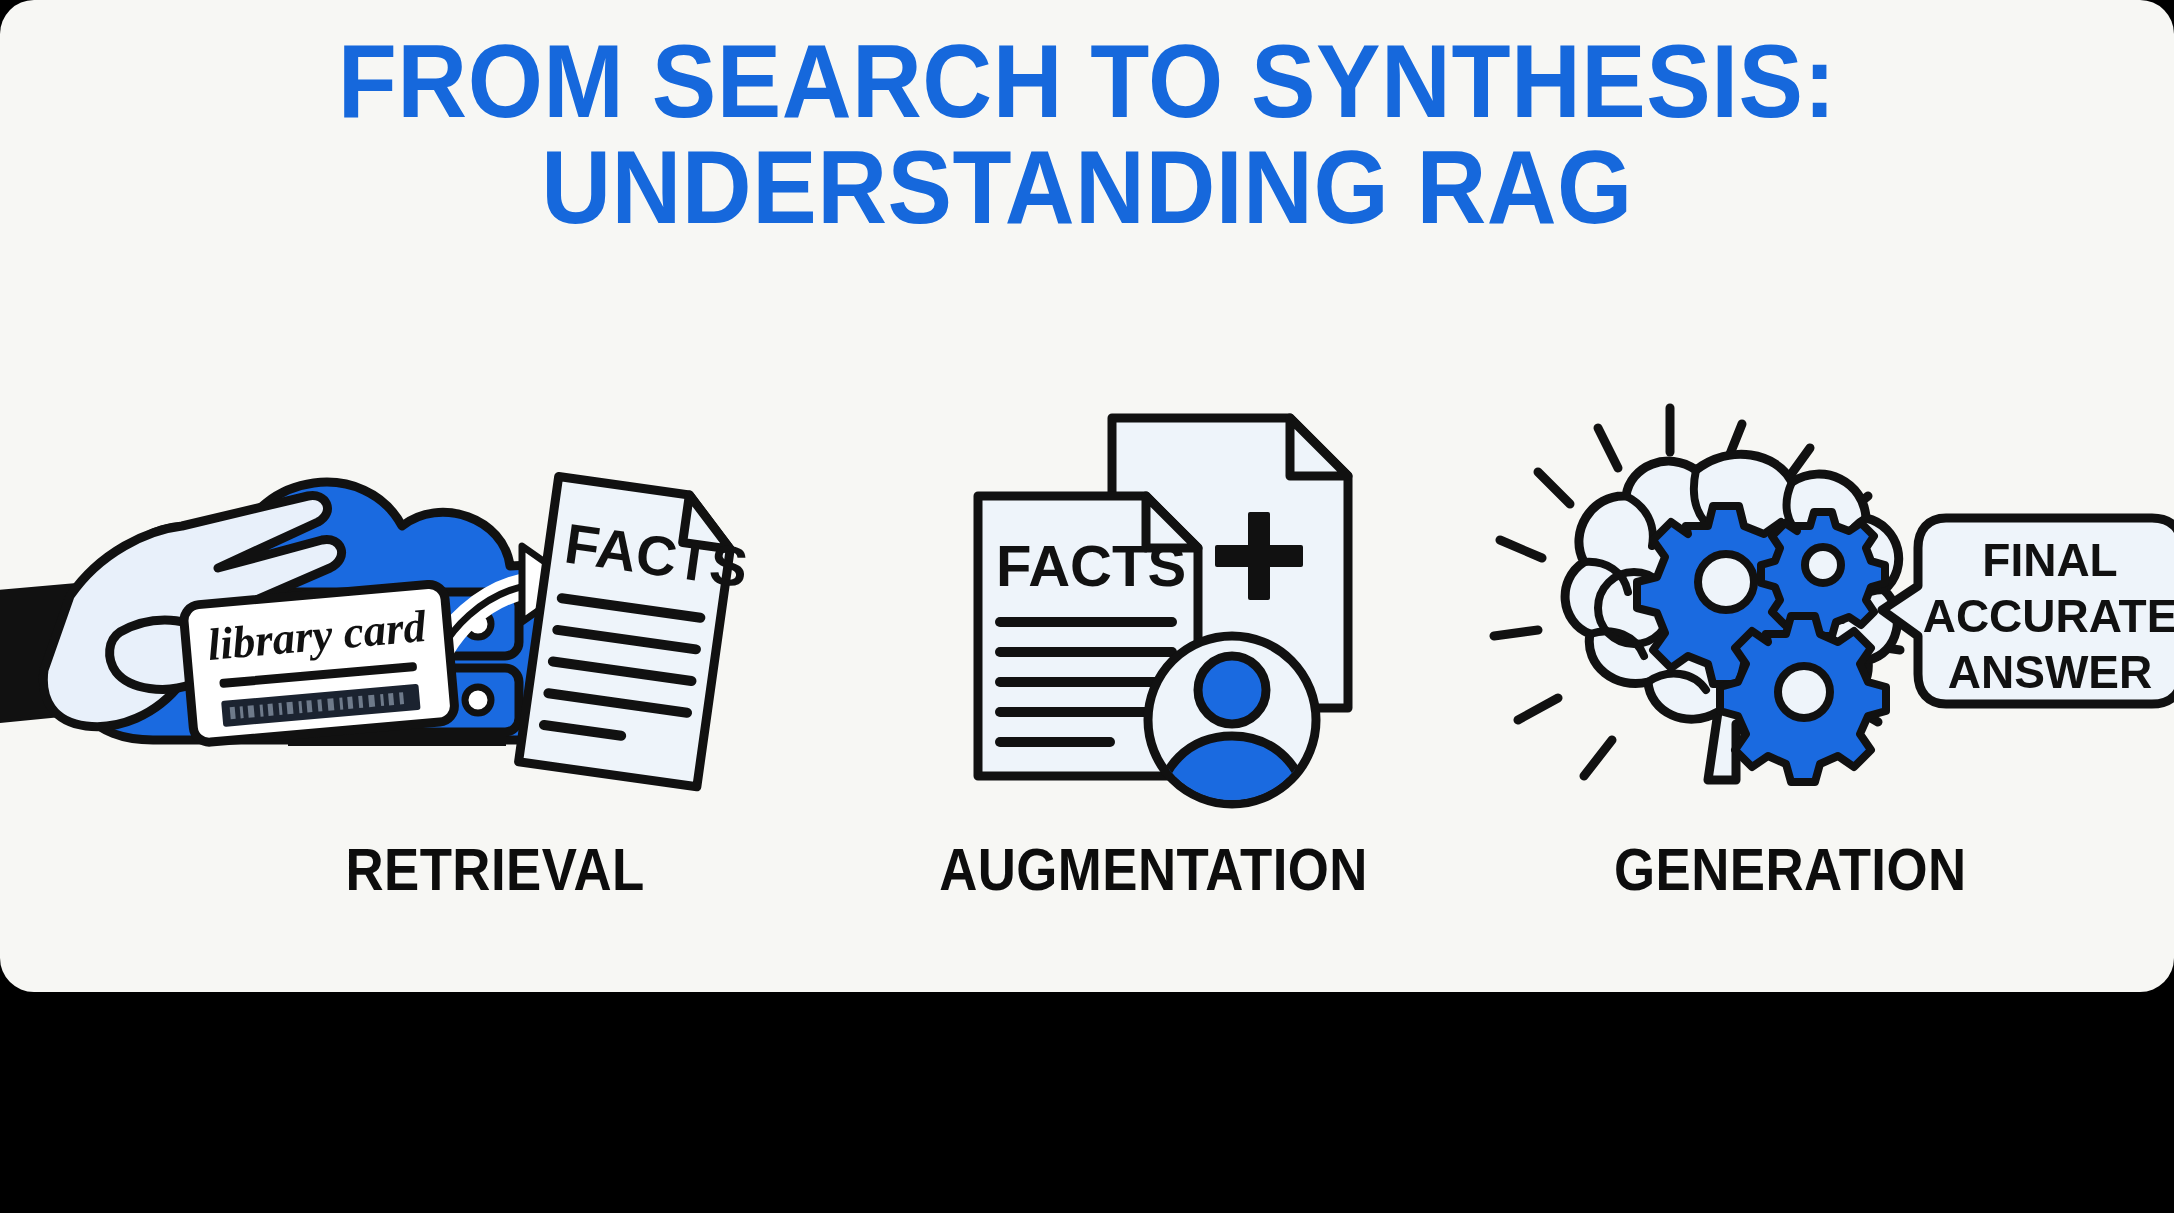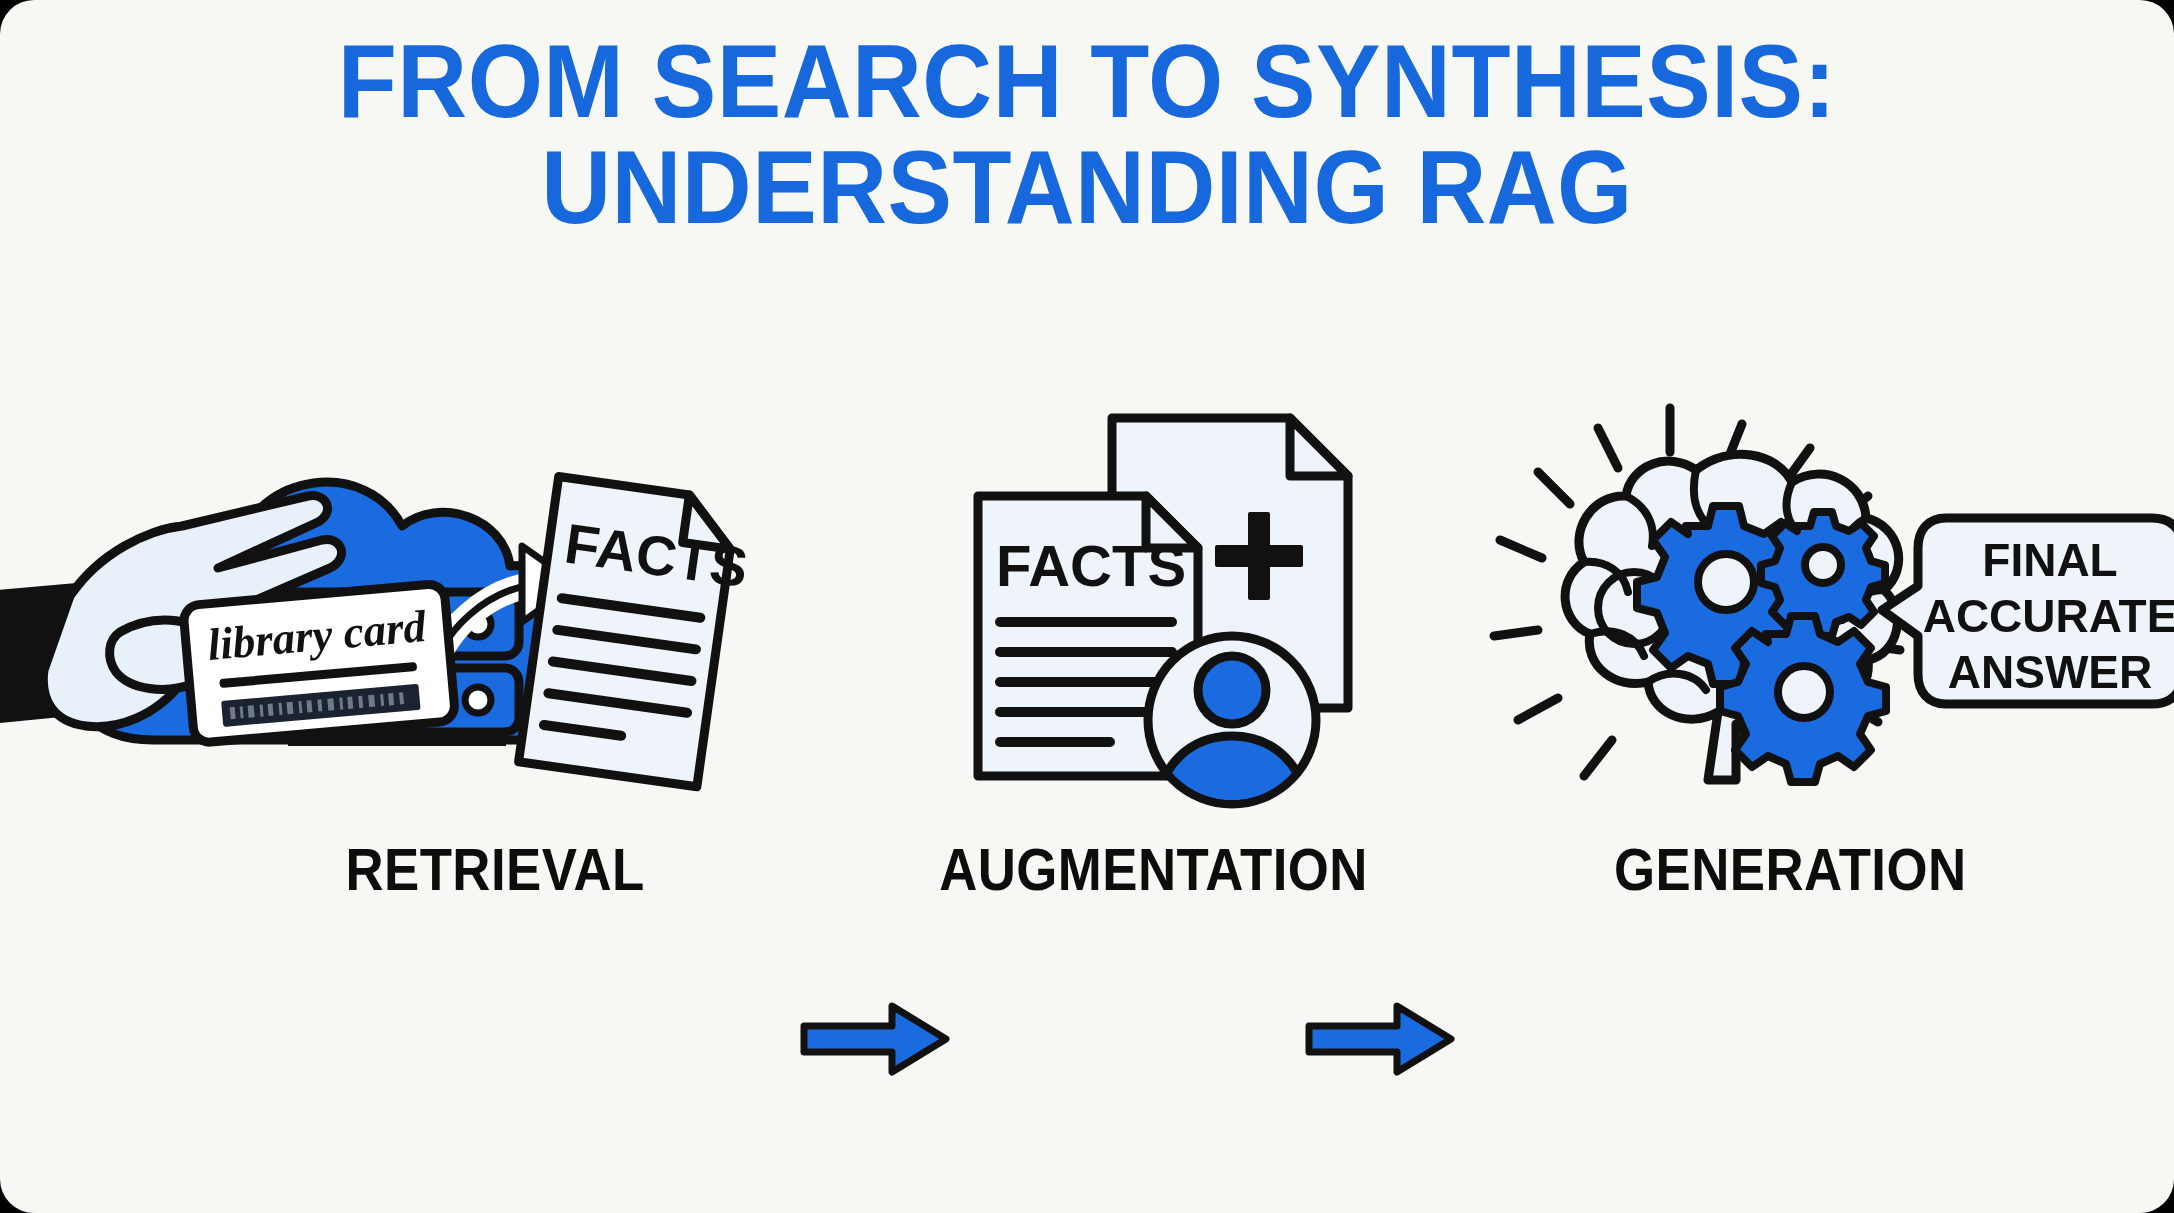--- a/index.html
+++ b/index.html
@@ -10,21 +10,21 @@
   body {
     width: 2174px;
     height: 1213px;
     overflow: hidden;
     font-family: "Liberation Sans", sans-serif;
   }
 
   #poster {
     position: relative;
     width: 2174px;
-    height: 1213px;
+    height: 992px;
     background: #f7f7f4;
     border-radius: 34px;
     overflow: hidden;
   }
 
   
   #title-block {
     position: absolute;
     top: 28px;
     left: 0;

